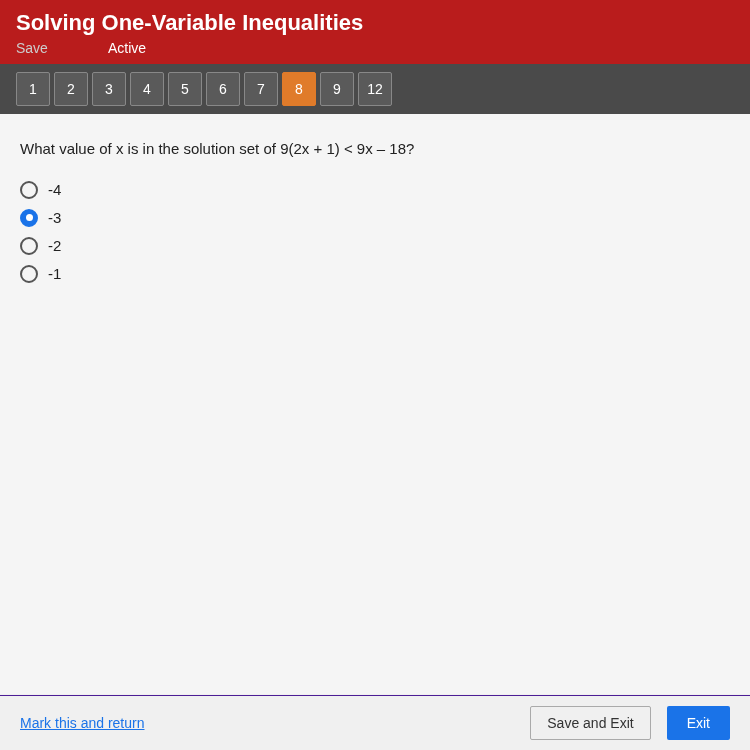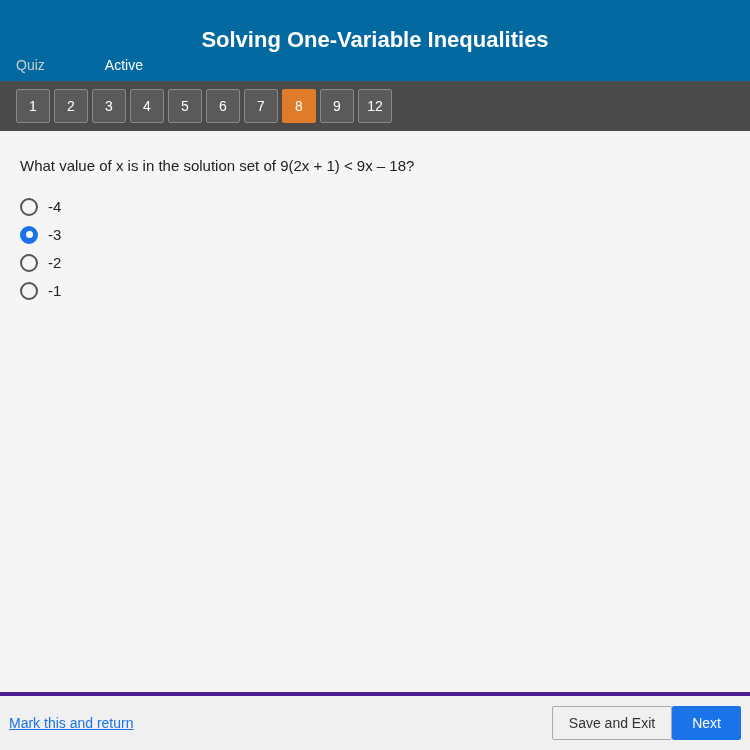--- a/index.html
+++ b/index.html
@@ -5,23 +5,22 @@
     * { box-sizing: border-box; margin: 0; padding: 0; }
     body {
       font-family: Arial, sans-serif;
       background: #f0f0f0;
       width: 750px;
       height: 750px;
       overflow: hidden;
     }
 
     .header {
-      background: #0369a1;
-      padding: 27px 16px 8px 16px;
-      text-align: center;
+      background: #b91c1c;
+      padding: 10px 16px 8px 16px;
     }
 
     .header-title {
       color: #ffffff;
       font-size: 22px;
       font-weight: bold;
       margin-bottom: 4px;
     }
 
     .header-meta {
@@ -123,37 +122,37 @@
       font-size: 15px;
       color: #222222;
     }
 
     .footer {
       position: absolute;
       bottom: 0;
       left: 0;
       right: 0;
       background: #f0f0f0;
-      border-top: 4px solid #4c1d95;
-      padding: 10px 9px;
+      border-top: 1px solid #4c1d95;
+      padding: 10px 20px;
       display: flex;
       align-items: center;
       justify-content: space-between;
     }
 
     .mark-return-link {
       color: #1a73e8;
       font-size: 14px;
       text-decoration: underline;
       cursor: pointer;
     }
 
     .footer-right {
       display: flex;
-      gap: 0;
+      gap: 16px;
     }
 
     .save-exit-btn {
       background: #f0f0f0;
       border: 1px solid #aaa;
       color: #333;
       padding: 8px 16px;
       font-size: 14px;
       cursor: pointer;
       border-radius: 2px;
@@ -169,21 +168,21 @@
       border-radius: 2px;
       min-width: 50px;
     }
   </style>
 </head>
 <body>
 
 <div class="header">
   <div class="header-title">Solving One-Variable Inequalities</div>
   <div class="header-meta">
-    <span class="header-quiz-label">Quiz</span>
+    <span class="header-quiz-label">Save</span>
     <span class="header-active-label">Active</span>
   </div>
 </div>
 
 <div class="question-nav" id="nav-container">
     <div class="nav-btn">1</div>
     <div class="nav-btn">2</div>
     <div class="nav-btn">3</div>
     <div class="nav-btn">4</div>
     <div class="nav-btn">5</div>
@@ -213,15 +212,15 @@
         <div class="radio-circle"></div>
         <span class="option-label">-1</span>
       </div>
     </div>
 </div>
 
 <div class="footer">
   <span class="mark-return-link">Mark this and return</span>
   <div class="footer-right">
     <button class="save-exit-btn">Save and Exit</button>
-    <button class="next-btn">Next</button>
+    <button class="next-btn">Exit</button>
   </div>
 </div>
 
 </body></html>

